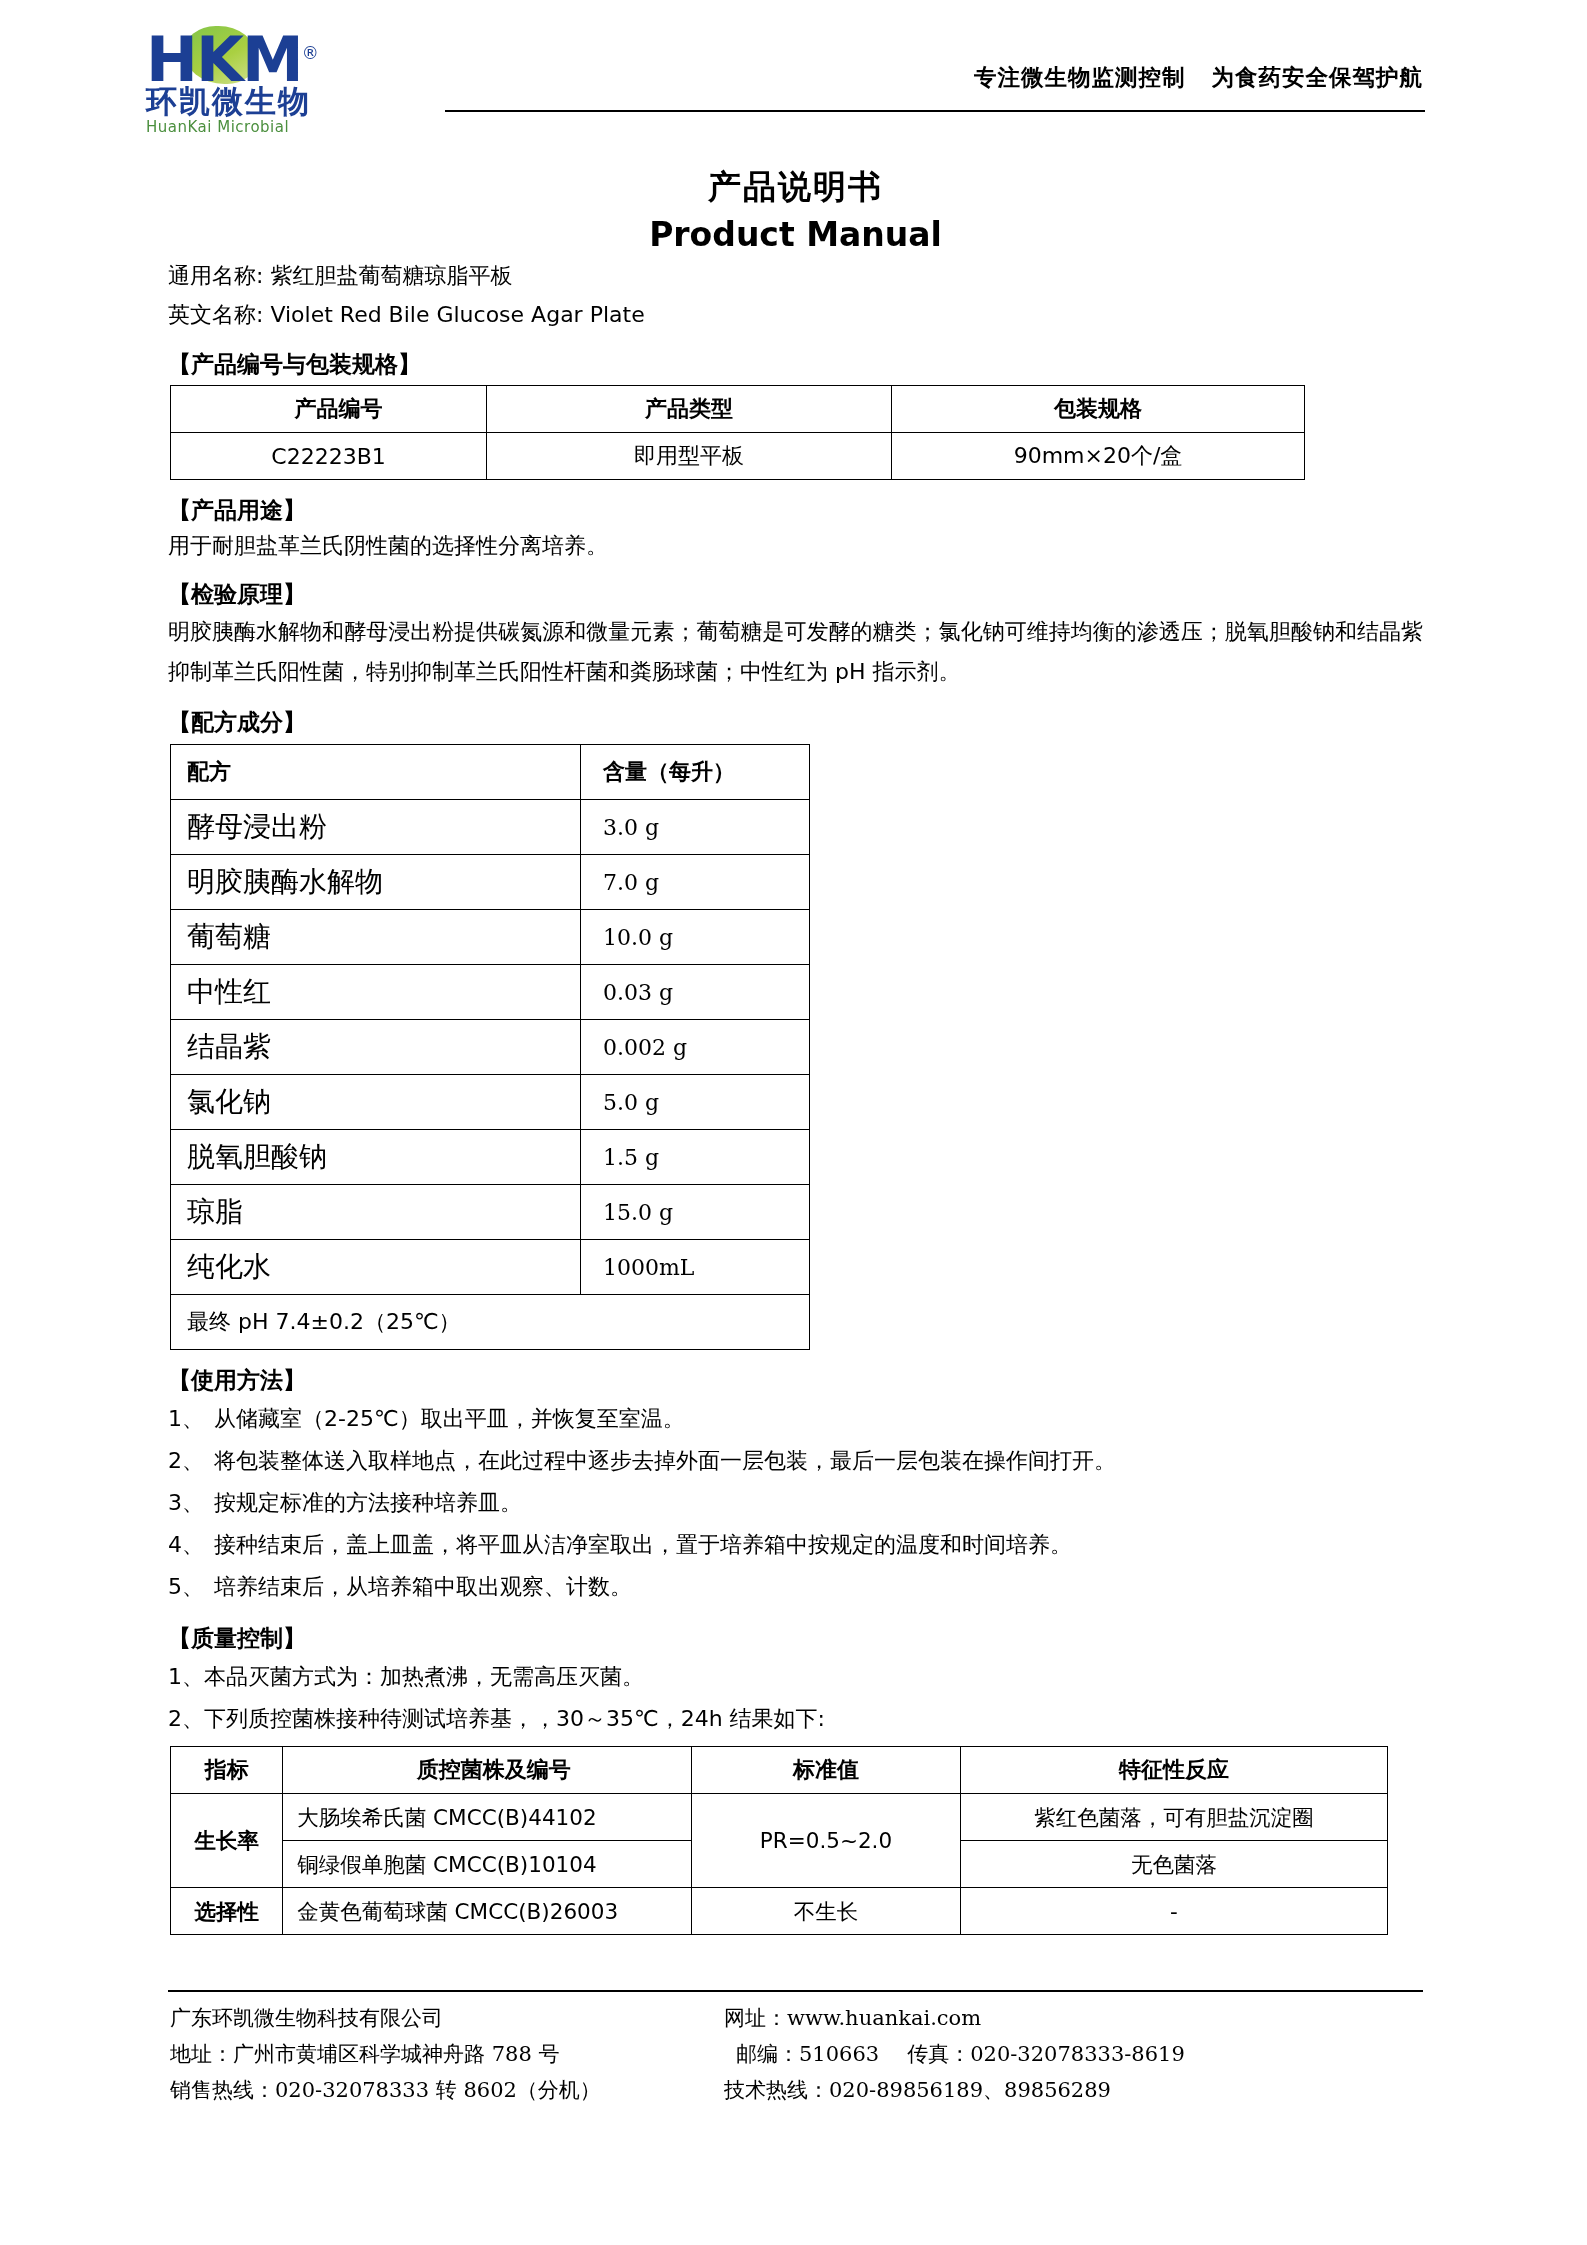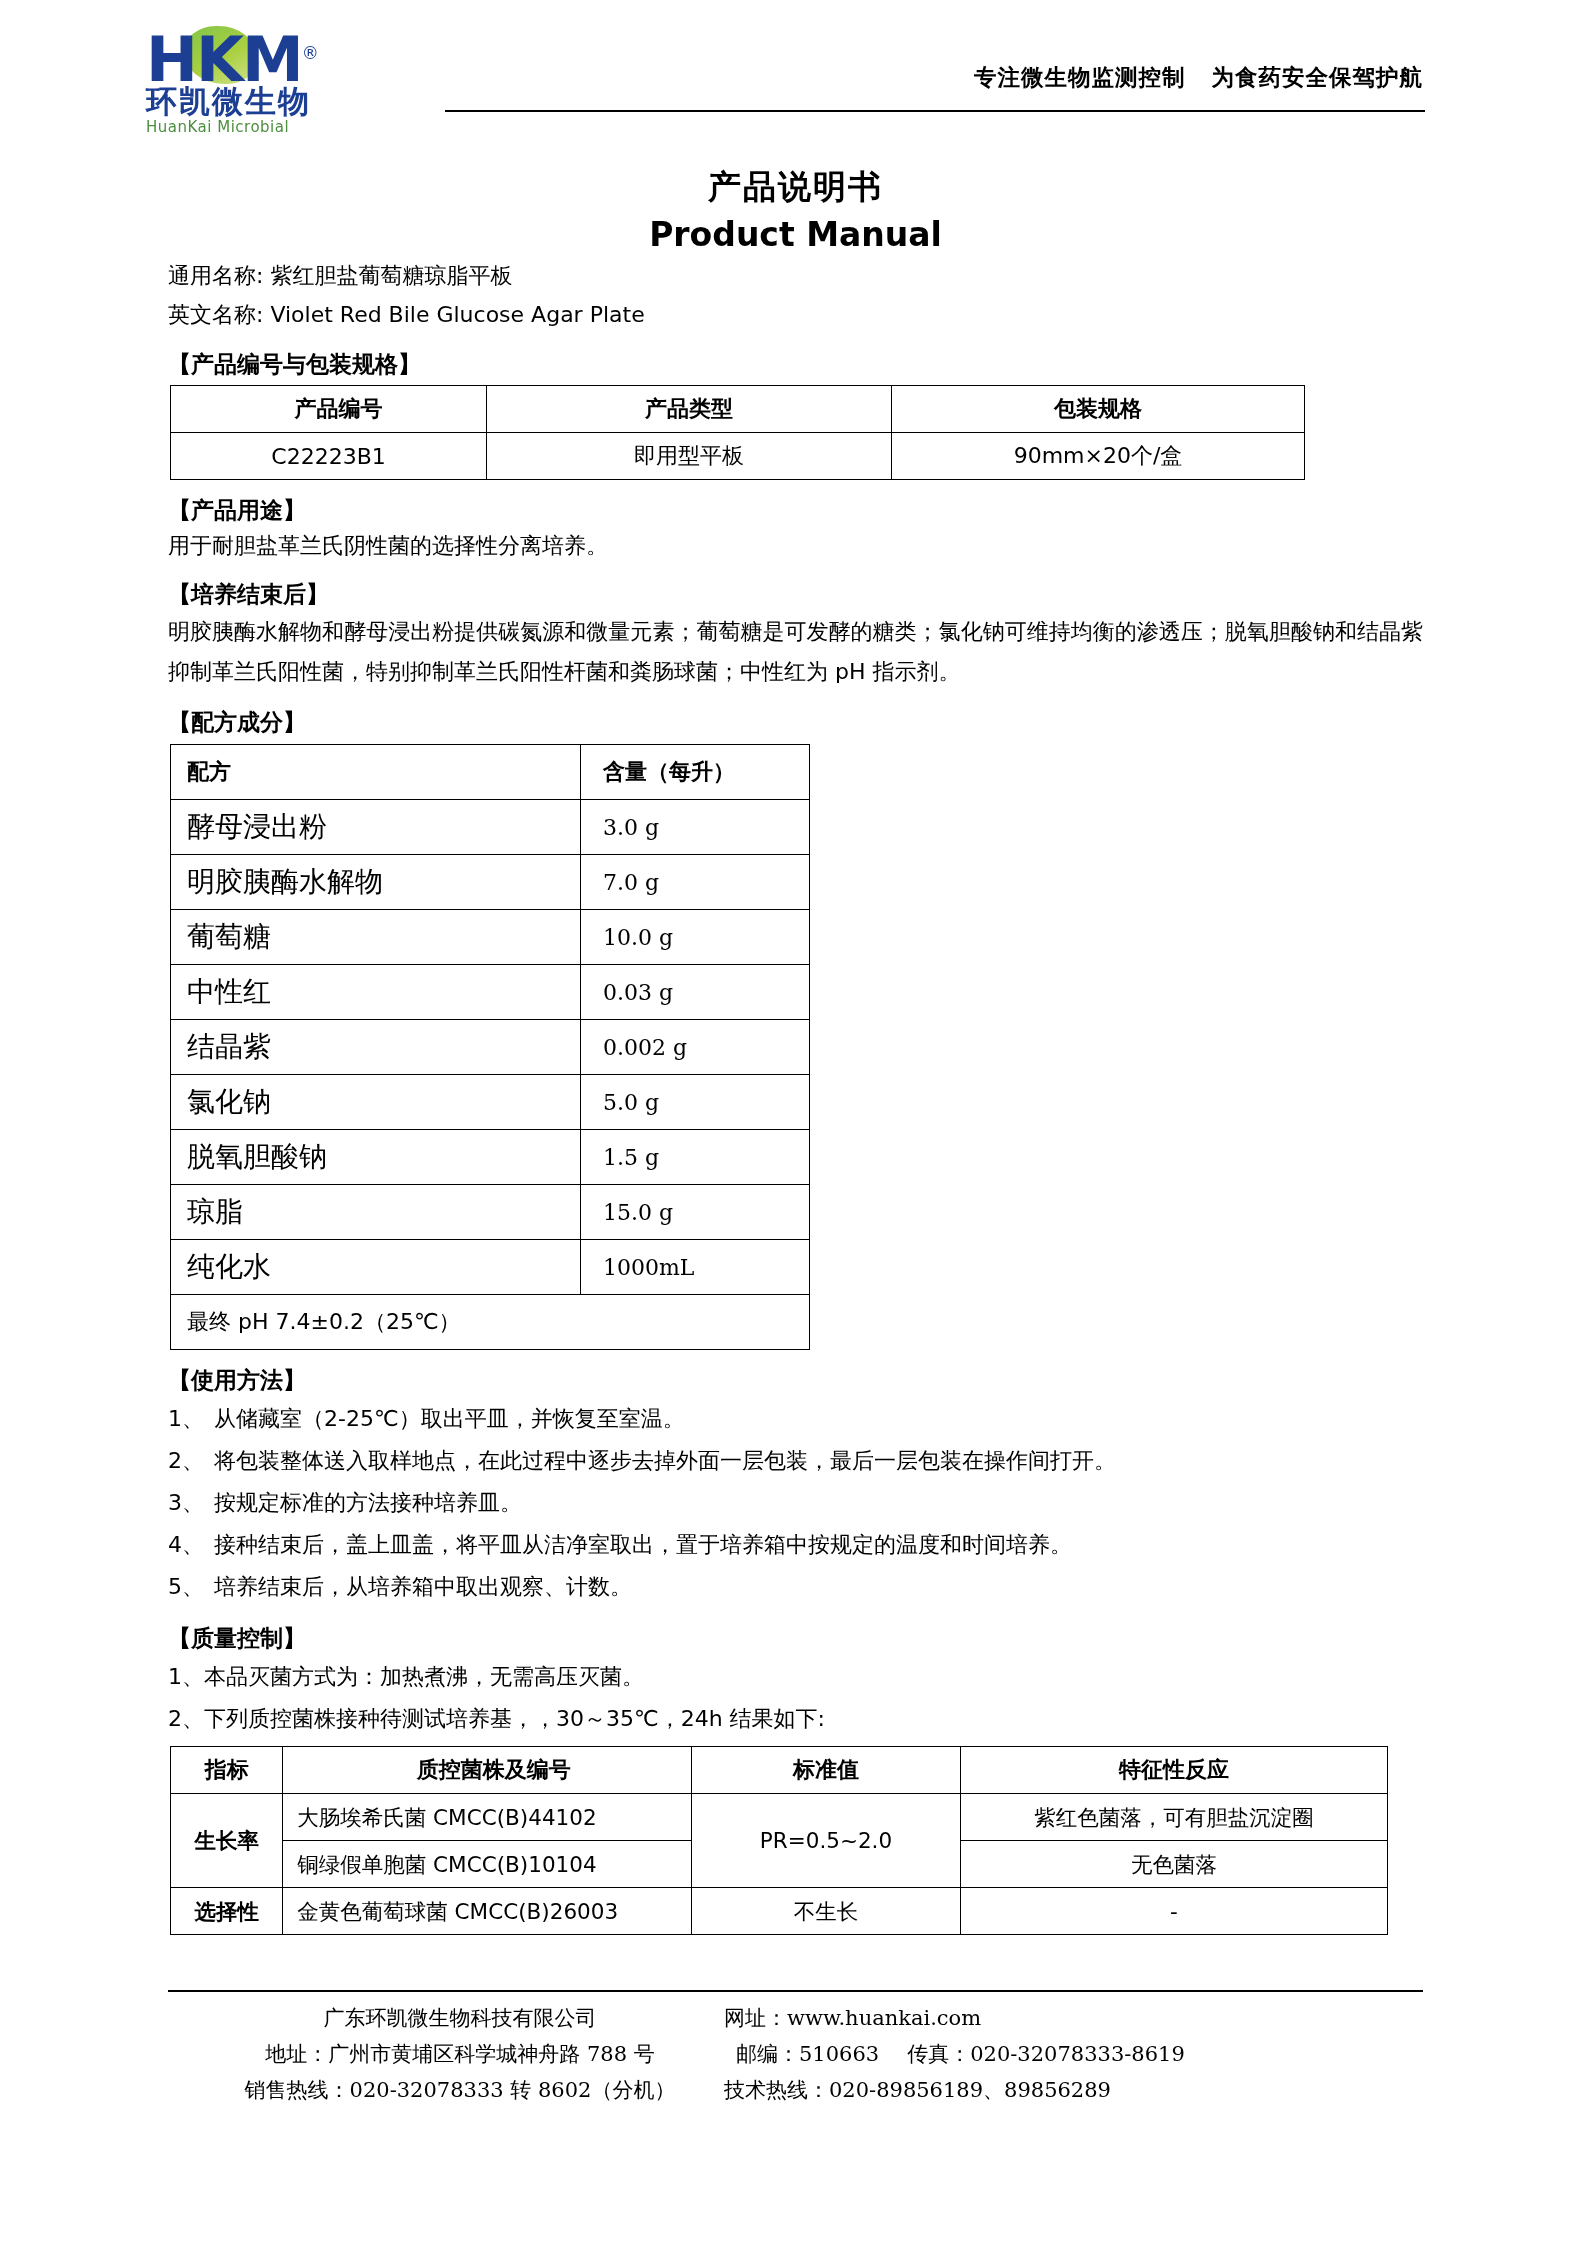--- a/index.html
+++ b/index.html
@@ -232,21 +232,21 @@
   }
   .footer-rule { border-top: 2.4px solid #000; }
   .footer-body {
     margin-top: 8px;
     font-family: "DejaVu Serif", "Liberation Serif", serif;
     font-size: 21px;
     line-height: 36px;
     position: relative;
     height: 120px;
   }
-  .footer-left { position: absolute; left: 12px; top: 0; width: 560px; text-align: center; }
+  .footer-left { position: absolute; left: 2px; top: 0; width: 560px; }
   .footer-right { position: absolute; left: 556px; top: 0; width: 680px; }
   .fr-line { white-space: nowrap; }
   .fr-line .sp { display: inline-block; width: 28px; }
   .indent2 { padding-left: 12px; }
 </style>
 </head>
 <body>
 
 <div class="page">
 
@@ -293,21 +293,21 @@
           <td>C22223B1</td>
           <td>即用型平板</td>
           <td>90mm×20个/盒</td>
         </tr>
       </tbody>
     </table>
 
     <div class="sec-head">【产品用途】</div>
     <div class="body-line">用于耐胆盐革兰氏阴性菌的选择性分离培养。</div>
 
-    <div class="sec-head">【培养结束后】</div>
+    <div class="sec-head">【检验原理】</div>
     <div class="body-para">明胶胰酶水解物和酵母浸出粉提供碳氮源和微量元素；葡萄糖是可发酵的糖类；氯化钠可维持均衡的渗透压；脱氧胆酸钠和结晶紫抑制革兰氏阳性菌，特别抑制革兰氏阳性杆菌和粪肠球菌；中性红为 pH 指示剂。</div>
 
     <div class="sec-head">【配方成分】</div>
     <table class="tbl-formula">
       <tbody>
         <tr class="fhead">
           <td>配方</td>
           <td class="amount">含量（每升）</td>
         </tr>
         <tr>

